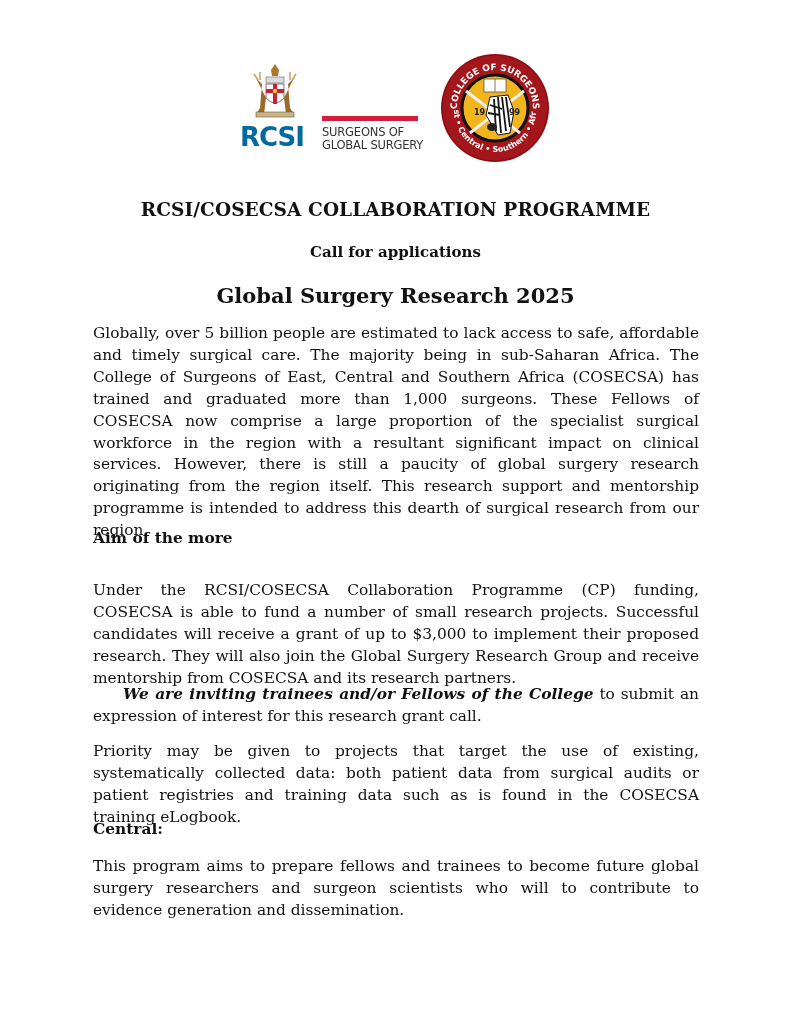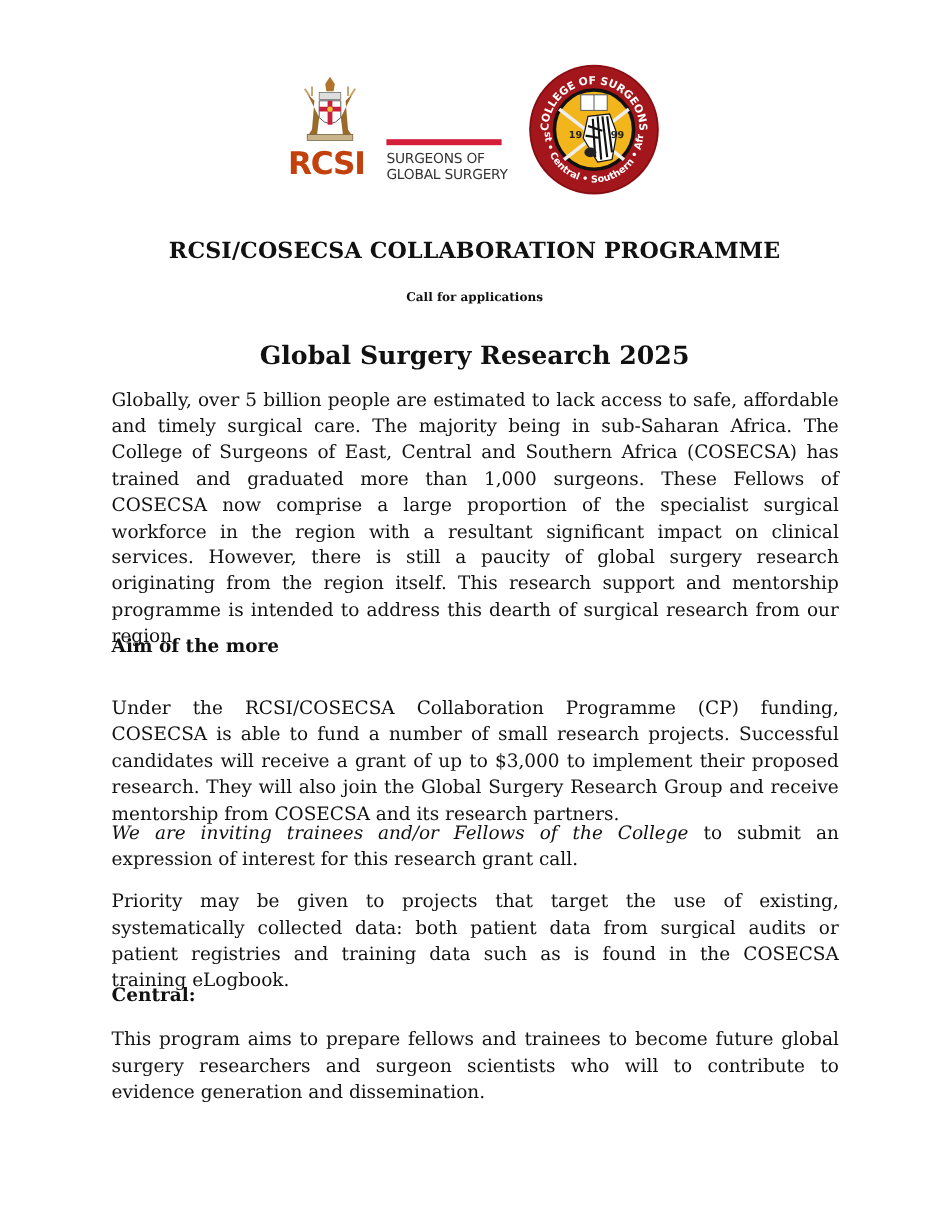--- a/index.html
+++ b/index.html
@@ -2,42 +2,42 @@
 <html><head>
 <meta charset="utf-8">
 <style>
   html, body { margin: 0; padding: 0; background: #ffffff; }
   body { width: 791px; height: 1024px; position: relative; overflow: hidden; color: #111111;
          font-family: "DejaVu Serif", "Liberation Serif", serif; }
   .logos { position: absolute; left: 0; top: 0; width: 791px; height: 180px; }
   .rcsi-logo { position: absolute; left: 240px; top: 64px; width: 70px; height: 90px; }
   .rcsi-crest { position: absolute; left: 12px; top: 0; width: 46px; height: 56px; }
   .rcsi-text { position: absolute; left: 0; top: 60px; font-family: "DejaVu Sans", "Liberation Sans", sans-serif;
-               font-size: 26px; font-weight: bold; letter-spacing: -1px; color: #c2410c; line-height: 26px; }
+               font-size: 26px; font-weight: bold; letter-spacing: -1px; color: #0369a1; line-height: 26px; }
   .igs-logo { position: absolute; left: 322px; top: 116px; width: 112px; height: 40px; }
   .igs-bar { position: absolute; left: 0; top: 0; width: 96px; height: 5px; background: #d31f3a; }
   .igs-text { position: absolute; left: 0; top: 10px; font-family: "DejaVu Sans", "Liberation Sans", sans-serif;
               font-size: 11.5px; line-height: 13px; color: #333; white-space: nowrap; letter-spacing: -0.2px; }
   .cosecsa-logo { position: absolute; left: 440px; top: 53px; width: 110px; height: 110px; }
 
   .title { position: absolute; left: 0; width: 791px; text-align: center; font-weight: bold; }
   .t1 { top: 199px; font-size: 18.5px; letter-spacing: 0.1px; }
-  .t2 { top: 243px; font-size: 10px; }
+  .t2 { top: 243px; font-size: 15px; }
   .t3 { top: 283px; font-size: 21px; }
 
   .body { position: absolute; left: 93px; width: 606px; font-size: 15.4px; line-height: 21.9px; }
   .body p { margin: 0; text-align: justify; }
   .p1 { top: 323px; }
   .h-aim { top: 528px; font-weight: bold; }
   .p2 { top: 580px; }
   .p3 { top: 684px; }
   .p4 { top: 741px; }
   .h-ben { top: 819px; font-weight: bold; }
   .p5 { top: 856px; }
-  .em { font-weight: normal; font-style: italic; }
+  .em { font-weight: bold; font-style: italic; margin-left: 30px; }
 </style>
 </head>
 <body>
 
 <div class="logos">
   <div class="rcsi-logo">
     <svg class="rcsi-crest" viewBox="0 0 46 56">
       <path d="M19 6 L23 0 L27 6 L26 12 L20 12 Z" fill="#b0742d"></path>
       <path d="M4 14 L10 20 L8 44 L4 50 L12 50 L14 34 Z" fill="#9a6a2a"></path>
       <path d="M42 14 L36 20 L38 44 L42 50 L34 50 L32 34 Z" fill="#9a6a2a"></path>

